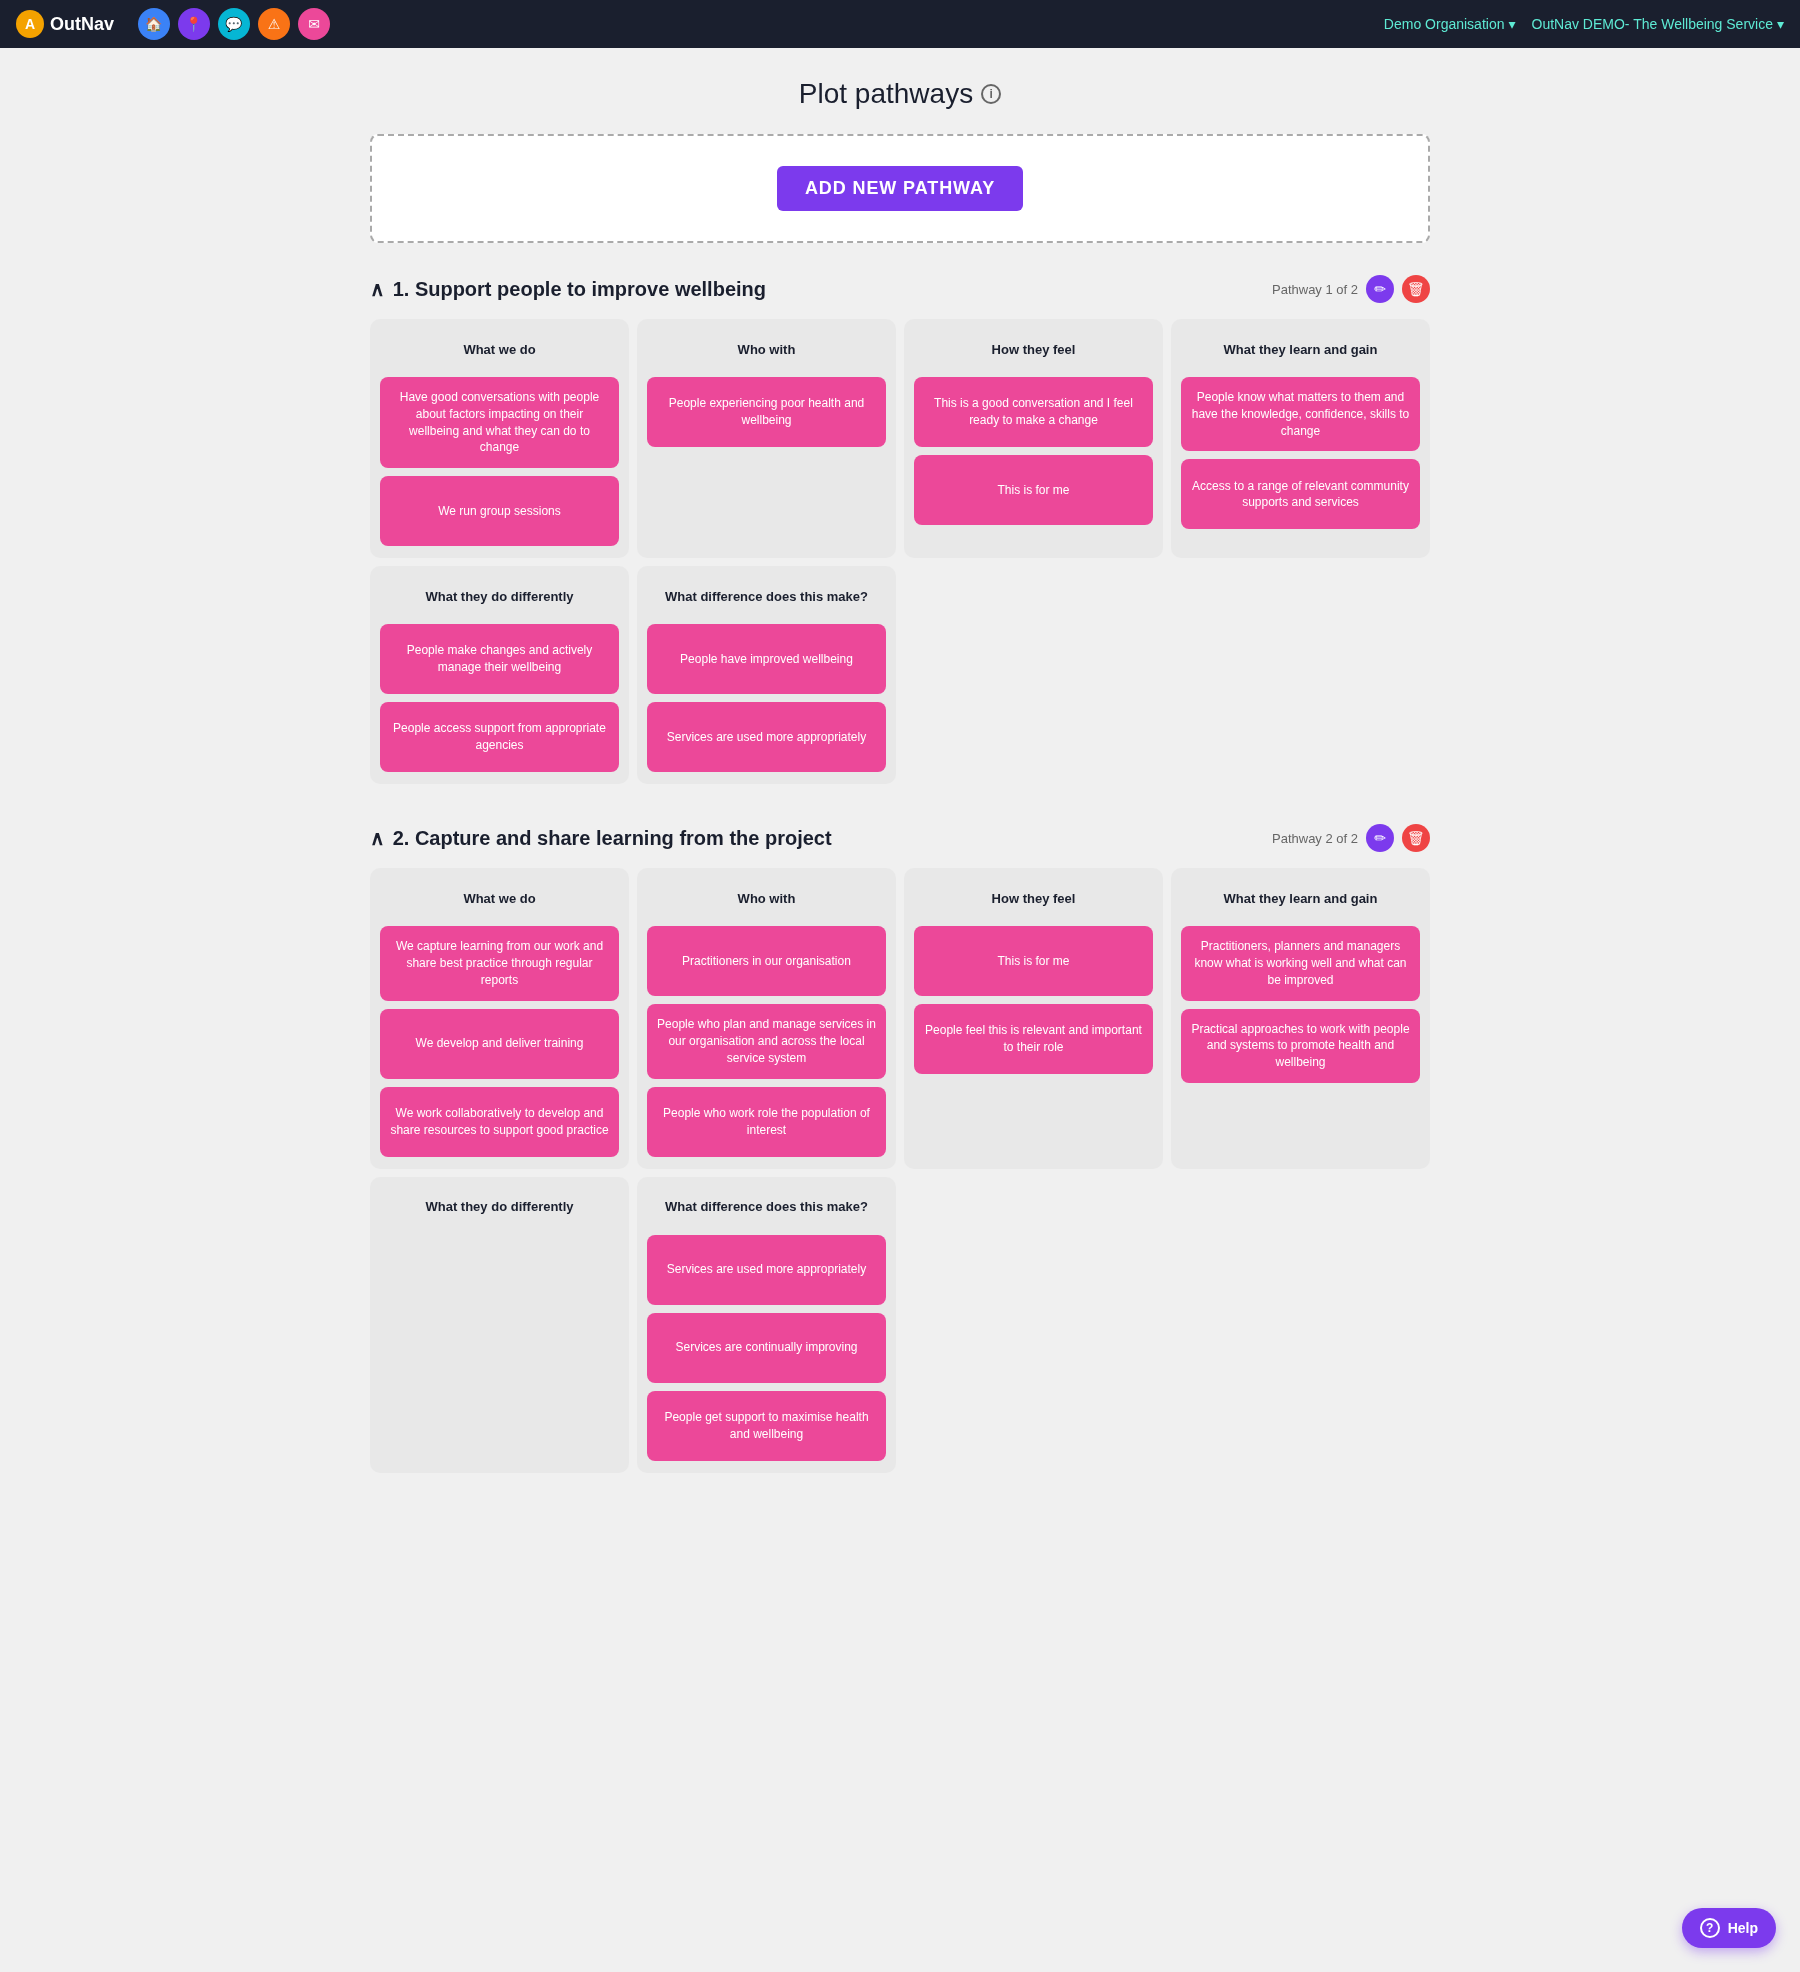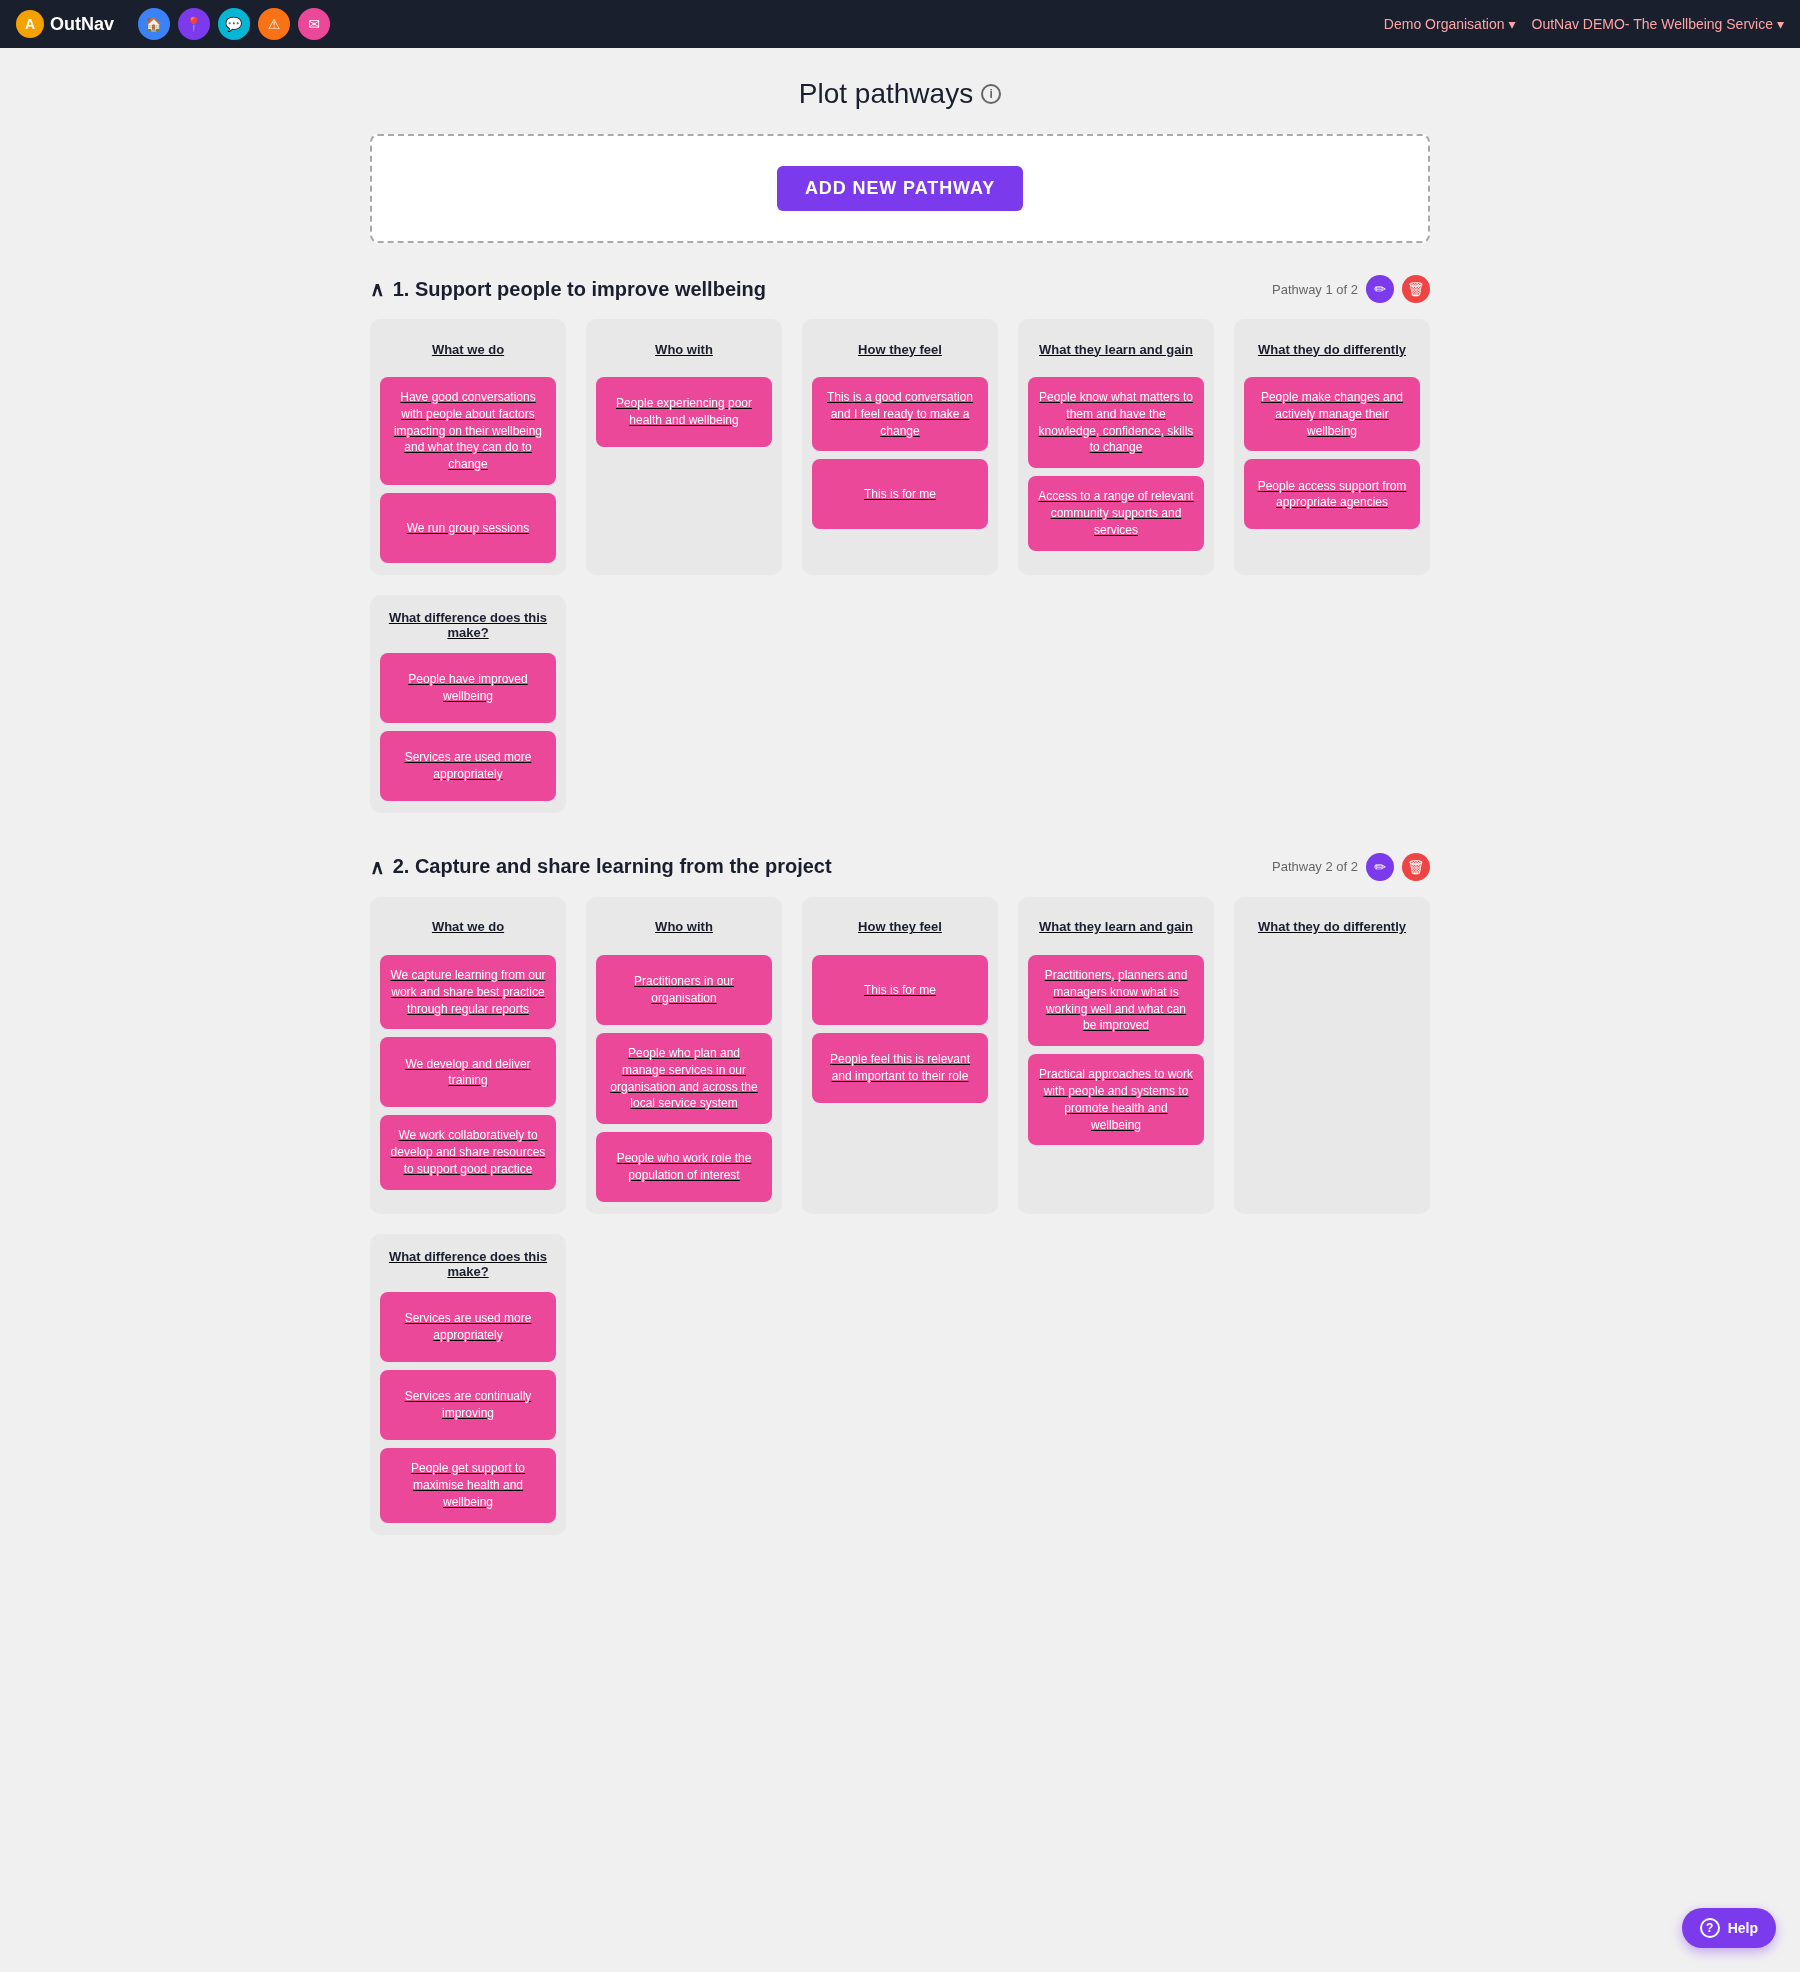--- a/index.html
+++ b/index.html
@@ -51,21 +51,21 @@
     .nav-icon-btn.teal { background: #06b6d4; color: white; }
     .nav-icon-btn.orange { background: #f97316; color: white; }
     .nav-icon-btn.pink { background: #ec4899; color: white; }
     .nav-right {
       margin-left: auto;
       display: flex;
       align-items: center;
       gap: 16px;
     }
     .nav-dropdown {
-      color: #fca5a5;
+      color: #5eead4;
       font-size: 14px;
       cursor: pointer;
       display: flex;
       align-items: center;
       gap: 4px;
     }
 
     
     .main {
       max-width: 1100px;
@@ -147,23 +147,22 @@
       cursor: pointer;
       border: none;
       font-size: 14px;
     }
     .icon-btn-round.edit { background: #7c3aed; color: white; }
     .icon-btn-round.delete { background: #ef4444; color: white; }
 
     
     .pathway-grid {
       display: grid;
-      grid-template-columns: repeat(5, 1fr);
-      gap: 20px;
-      text-decoration: underline;
+      grid-template-columns: repeat(4, 1fr);
+      gap: 8px;
     }
     .column-card {
       background: #e8e8e8;
       border-radius: 10px;
       padding: 12px 10px;
     }
     .column-header {
       text-align: center;
       font-size: 13px;
       font-weight: 600;

